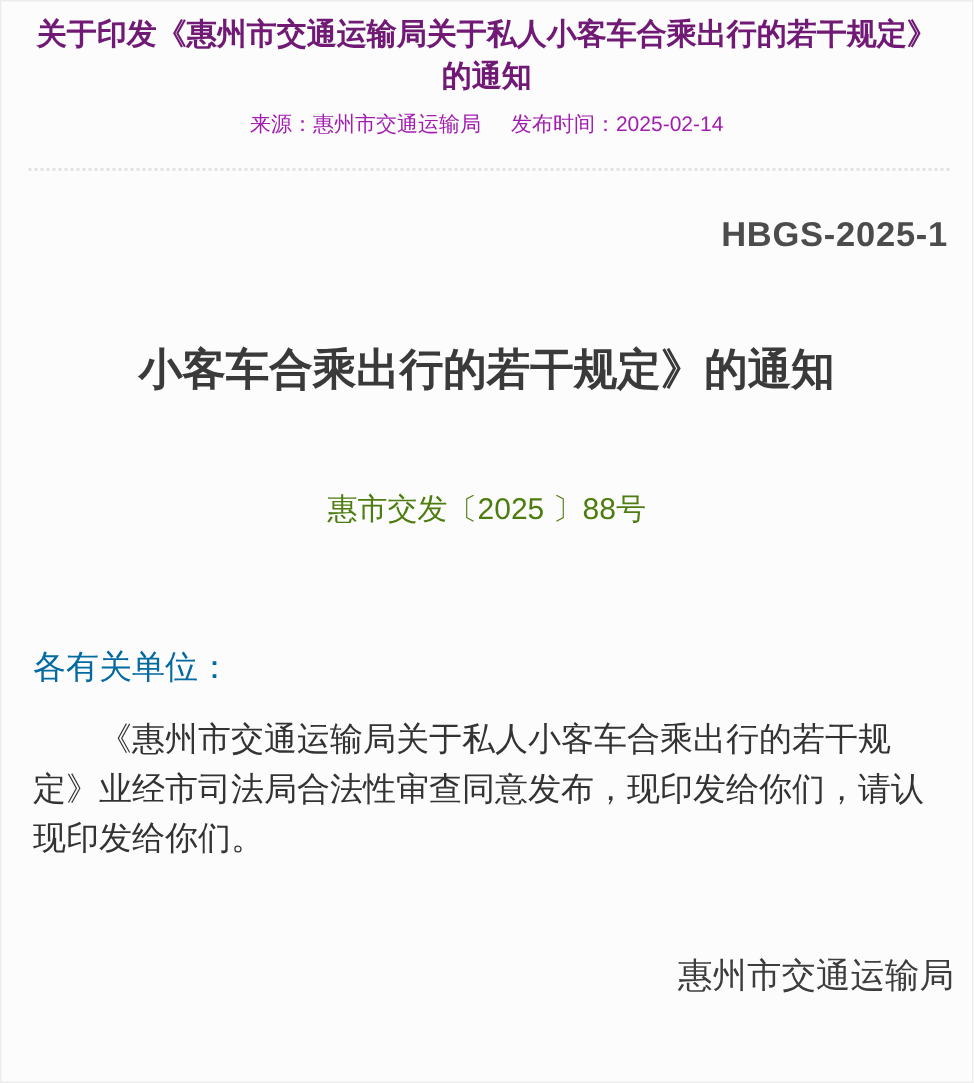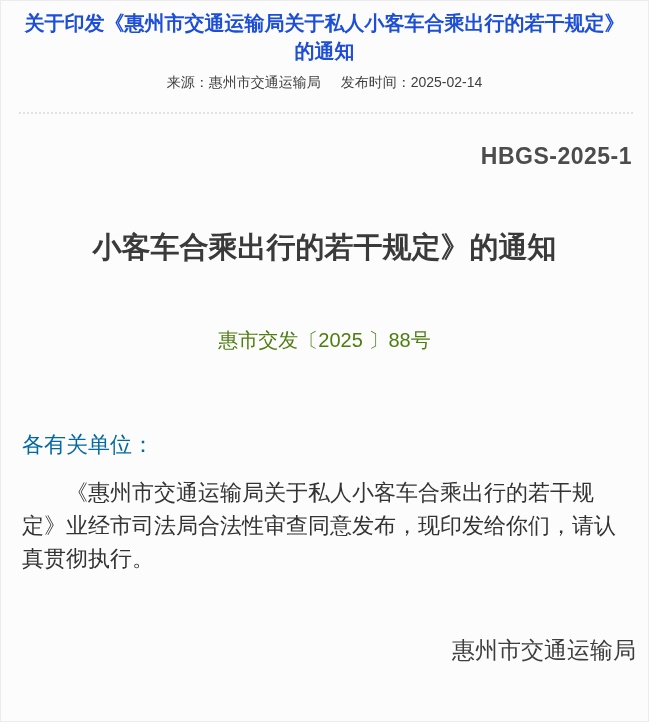--- a/index.html
+++ b/index.html
@@ -17,29 +17,29 @@
     box-shadow: inset 0 0 0 1px #ececec;
   }
 
   
   .header-title {
     padding-top:9px;
     text-align:center;
     font-size:20px;
     font-weight:700;
     line-height:28px;
-    color:#1d4ed8;
+    color:#701a75;
   }
   .header-title .line { white-space:nowrap; }
 
   .meta {
     margin-top:9px;
     text-align:center;
     font-size:14px;
-    color:#404040;
+    color:#a21caf;
     white-space:nowrap;
   }
   .meta .publish { margin-left:16px; }
 
   .divider {
     margin:20px 16px 0 19px;
     border-top:2px dotted #e2e2e2;
     height:0;
   }
 
@@ -125,18 +125,18 @@
     <div class="line">小客车合乘出行的若干规定》的通知</div>
   </div>
 
   <div class="doc-number">惠市交发〔2025 〕88号</div>
 
   <div class="salutation">各有关单位：</div>
 
   <div class="paragraph">
     <div class="line indent">《惠州市交通运输局关于私人小客车合乘出行的若干规</div>
     <div class="line">定》业经市司法局合法性审查同意发布，现印发给你们，请认</div>
-    <div class="line">真贯彻执行。</div>
+    <div class="line">现印发给你们。</div>
   </div>
 
   <div class="signature">惠州市交通运输局</div>
 
 </div>
 
 </body></html>

